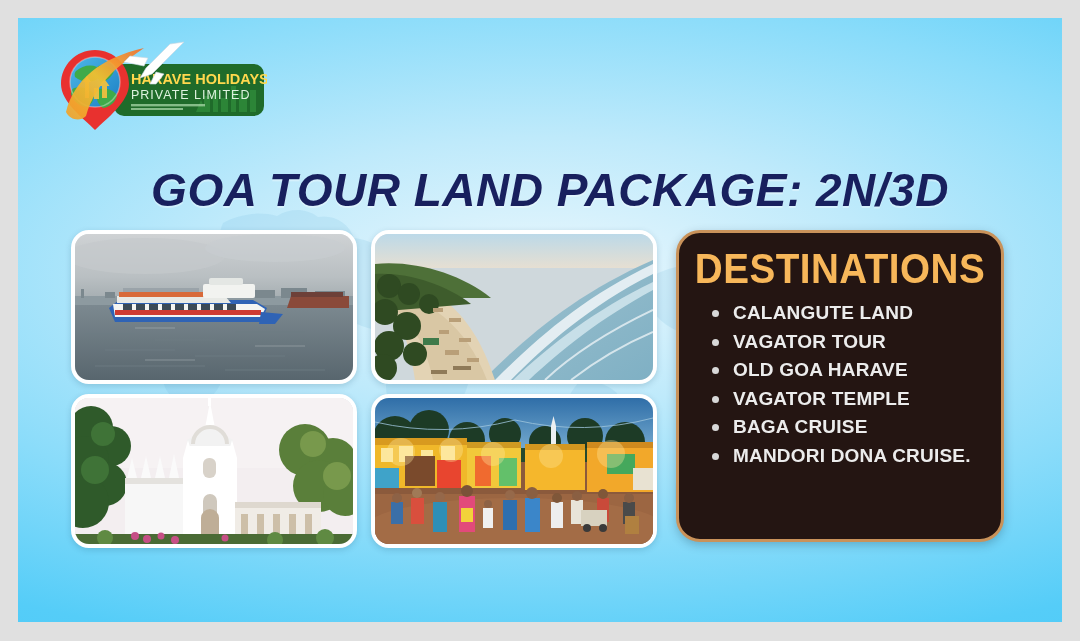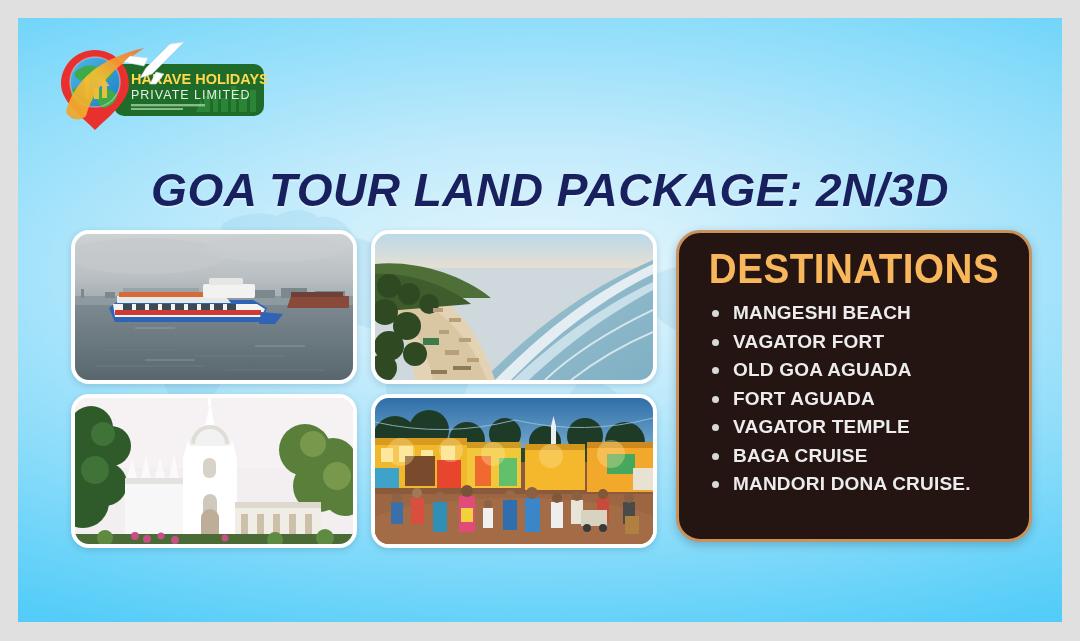--- a/index.html
+++ b/index.html
@@ -47,21 +47,21 @@
     background:#cfd8dc;
   }
   .tile svg{width:100%;height:100%;display:block;}
   #tile-1{left:53px;top:212px;width:278px;height:146px;}
   #tile-2{left:353px;top:212px;width:278px;height:146px;}
   #tile-3{left:53px;top:376px;width:278px;height:146px;}
   #tile-4{left:353px;top:376px;width:278px;height:146px;}
 
   
   .panel{
-    position:absolute;left:658px;top:212px;width:356px;height:312px;
+    position:absolute;left:658px;top:212px;width:328px;height:312px;
     background:#241512;
     border:3px solid #c9925a;
     border-radius:24px;
     box-shadow:0 3px 10px rgba(10,40,60,.25);
     box-sizing:border-box;
     padding:12px 0 0 0;
   }
   .panel-title{
     text-align:center;
     color:#f7b75a;
@@ -520,23 +520,22 @@
       <rect x="206" y="112" width="26" height="16" fill="#d8d2c0"></rect>
       <circle cx="212" cy="130" r="4" fill="#3a3a3a"></circle>
         <circle cx="228" cy="130" r="4" fill="#3a3a3a"></circle>
       <rect x="250" y="118" width="14" height="18" fill="#b08040"></rect>
     </svg>
   </div>
 
   <div class="panel">
     <div class="panel-title">DESTINATIONS</div>
     <ul class="dest-list">
-      <li>MANGESHI BEACH</li>
-      <li>VAGATOR FORT</li>
-      <li>OLD GOA AGUADA</li>
-      <li>FORT AGUADA</li>
+      <li>CALANGUTE LAND</li>
+      <li>VAGATOR TOUR</li>
+      <li>OLD GOA HARAVE</li>
       <li>VAGATOR TEMPLE</li>
       <li>BAGA CRUISE</li>
       <li>MANDORI DONA CRUISE.</li>
     </ul>
   </div>
 
 </div>
 
 </body></html>

